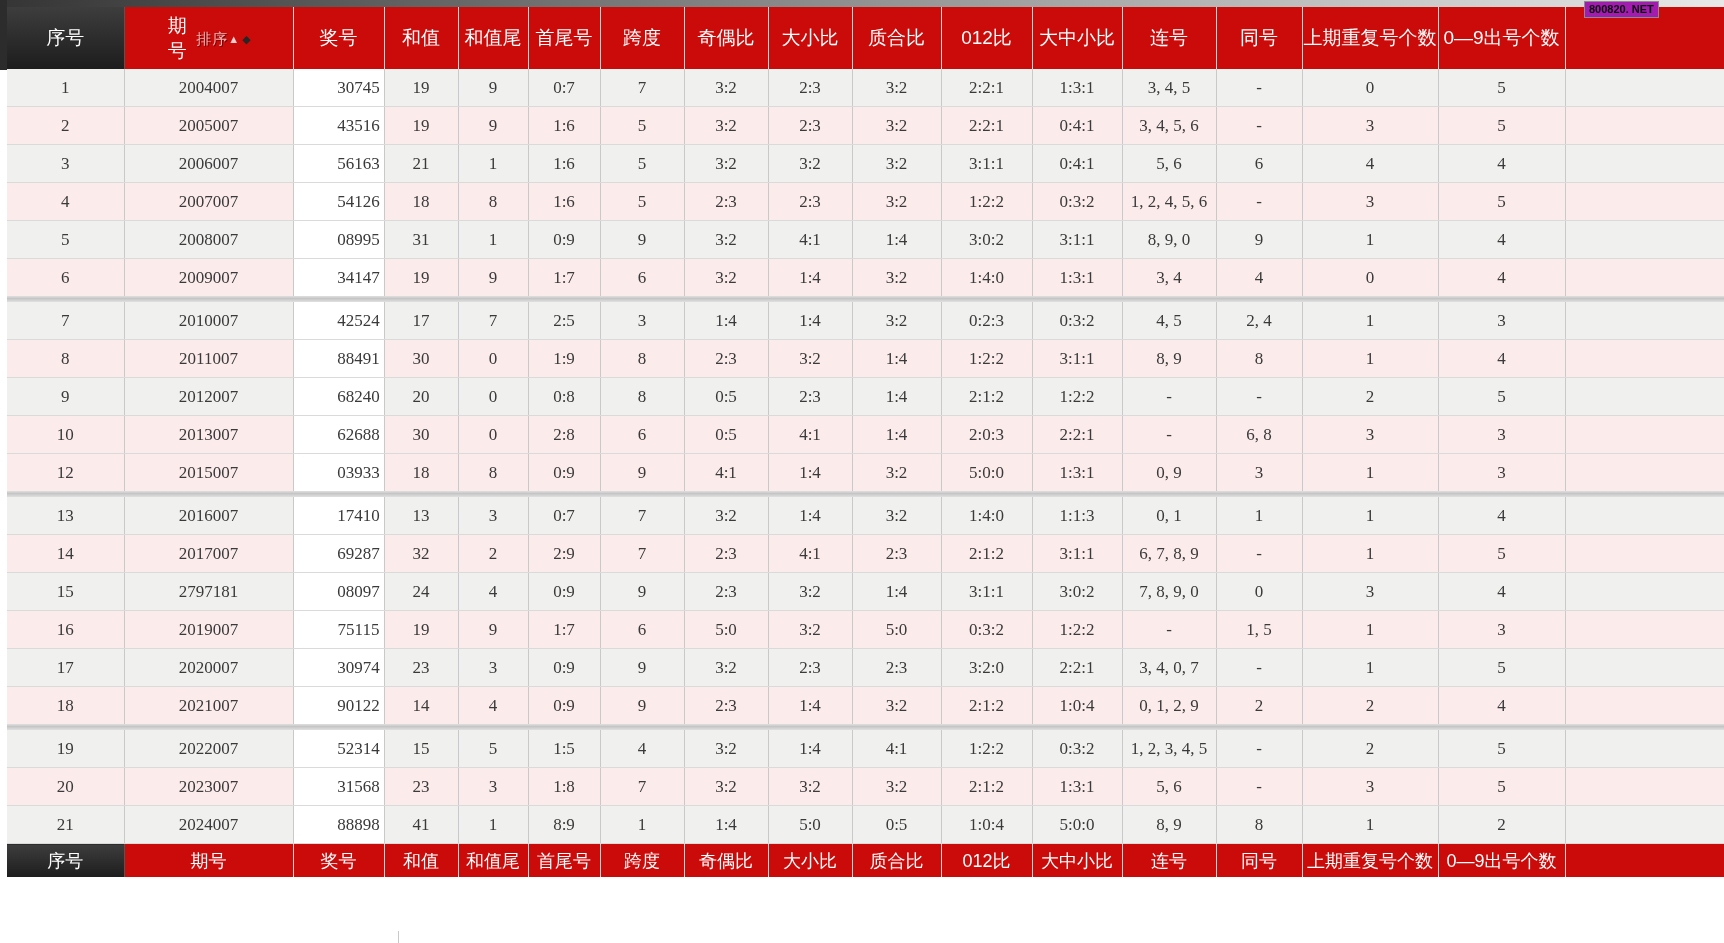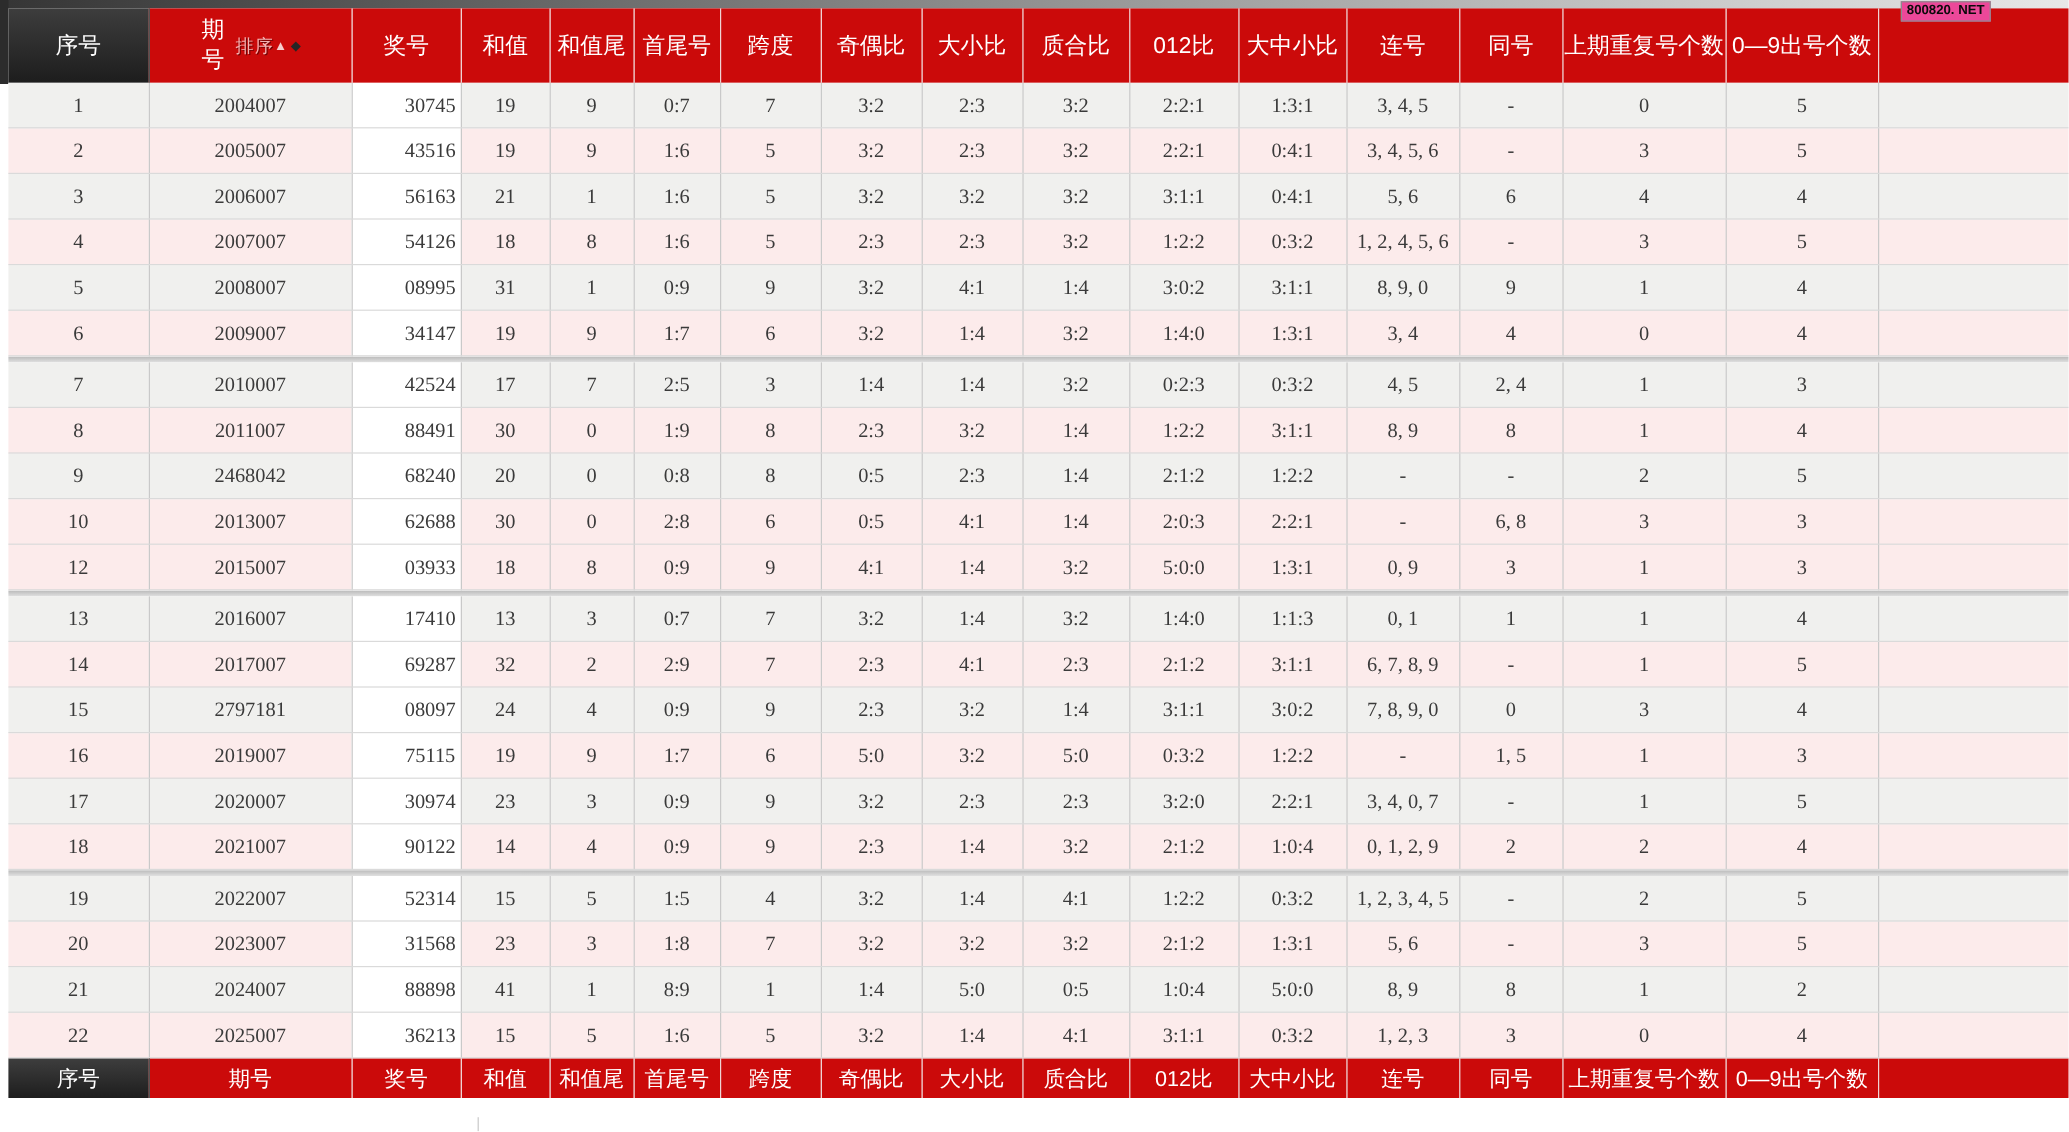--- a/index.html
+++ b/index.html
@@ -1,20 +1,20 @@
 <!DOCTYPE html>
 <html><head>
 <meta charset="utf-8">
 <style>
   html,body{margin:0;padding:0;background:#ffffff;}
   .frame{position:relative;width:1724px;height:943px;background:#ffffff;overflow:hidden;}
   .topbar{position:absolute;left:0;top:0;width:1724px;height:7px;
           background:linear-gradient(to right,#353535 0%,#6e6e6e 30%,#b5b5b5 70%,#e8e8e8 100%);}
   .leftbar{position:absolute;left:0;top:0;width:7px;height:70px;background:#2c2c2c;}
-  .watermark{position:absolute;left:1584px;top:1px;background:#ec4899;border:1px solid #8c8c8c;
+  .watermark{position:absolute;left:1584px;top:1px;background:#a21caf;border:1px solid #8c8c8c;
              padding:0 4px;height:15px;line-height:15px;font-family:"Liberation Sans",sans-serif;
              font-size:11px;font-weight:bold;color:#0a0a0a;z-index:5;}
   table{position:absolute;left:7px;top:7px;width:1717px;border-collapse:collapse;table-layout:fixed;
         font-family:"Liberation Serif","DejaVu Serif",serif;}
   thead th{background:#cb0a0a;color:#ffffff;font-family:"Liberation Sans","DejaVu Sans",sans-serif;
            font-size:19px;font-weight:normal;height:62px;text-align:center;vertical-align:middle;
            border-right:1px solid #efd3d3;padding:0;}
   thead th.dark{background:linear-gradient(#3d3d3d,#1d1d1d);border-right:1px solid #555;}
   thead th.filler{border-right:none;}
   .qh{display:flex;align-items:center;justify-content:center;gap:8px;}
@@ -249,21 +249,21 @@
           <td>1:2:2</td>
           <td>3:1:1</td>
           <td>8, 9</td>
           <td>8</td>
           <td>1</td>
           <td>4</td>
           <td></td>
         </tr>
         <tr class="gray">
           <td>9</td>
-          <td>2468042</td>
+          <td>2012007</td>
           <td class="prize">68240</td>
           <td>20</td>
           <td>0</td>
           <td>0:8</td>
           <td>8</td>
           <td>0:5</td>
           <td>2:3</td>
           <td>1:4</td>
           <td>2:1:2</td>
           <td>1:2:2</td>
@@ -479,39 +479,20 @@
           <td>1</td>
           <td>1:4</td>
           <td>5:0</td>
           <td>0:5</td>
           <td>1:0:4</td>
           <td>5:0:0</td>
           <td>8, 9</td>
           <td>8</td>
           <td>1</td>
           <td>2</td>
-          <td></td>
-        </tr>
-        <tr class="pink">
-          <td>22</td>
-          <td>2025007</td>
-          <td class="prize">36213</td>
-          <td>15</td>
-          <td>5</td>
-          <td>1:6</td>
-          <td>5</td>
-          <td>3:2</td>
-          <td>1:4</td>
-          <td>4:1</td>
-          <td>3:1:1</td>
-          <td>0:3:2</td>
-          <td>1, 2, 3</td>
-          <td>3</td>
-          <td>0</td>
-          <td>4</td>
           <td></td>
         </tr>
       </tbody>
     <tfoot>
       <tr>
         <td class="dark">序号</td>
         <td>期号</td>
         <td>奖号</td>
         <td>和值</td>
         <td>和值尾</td>

